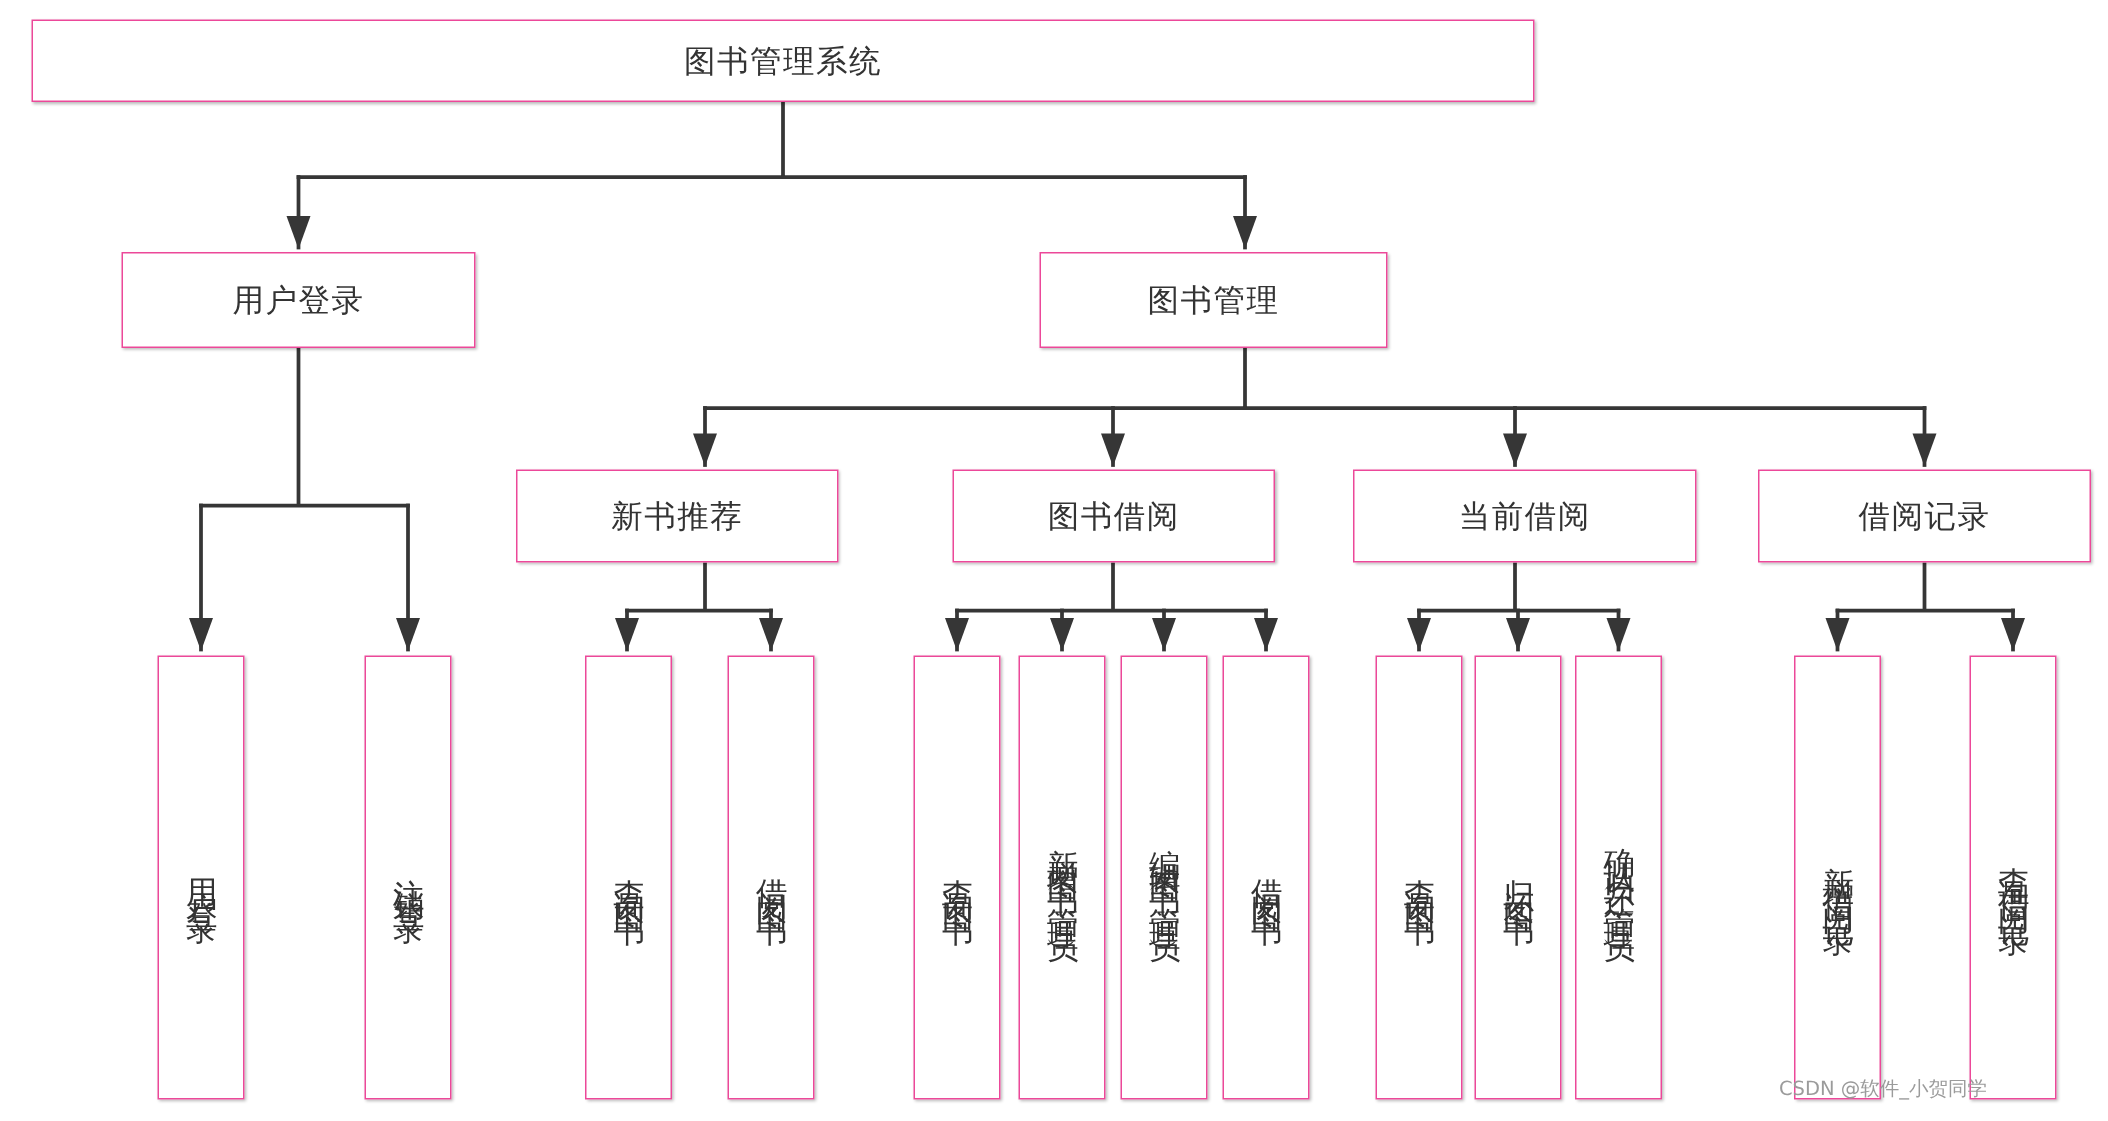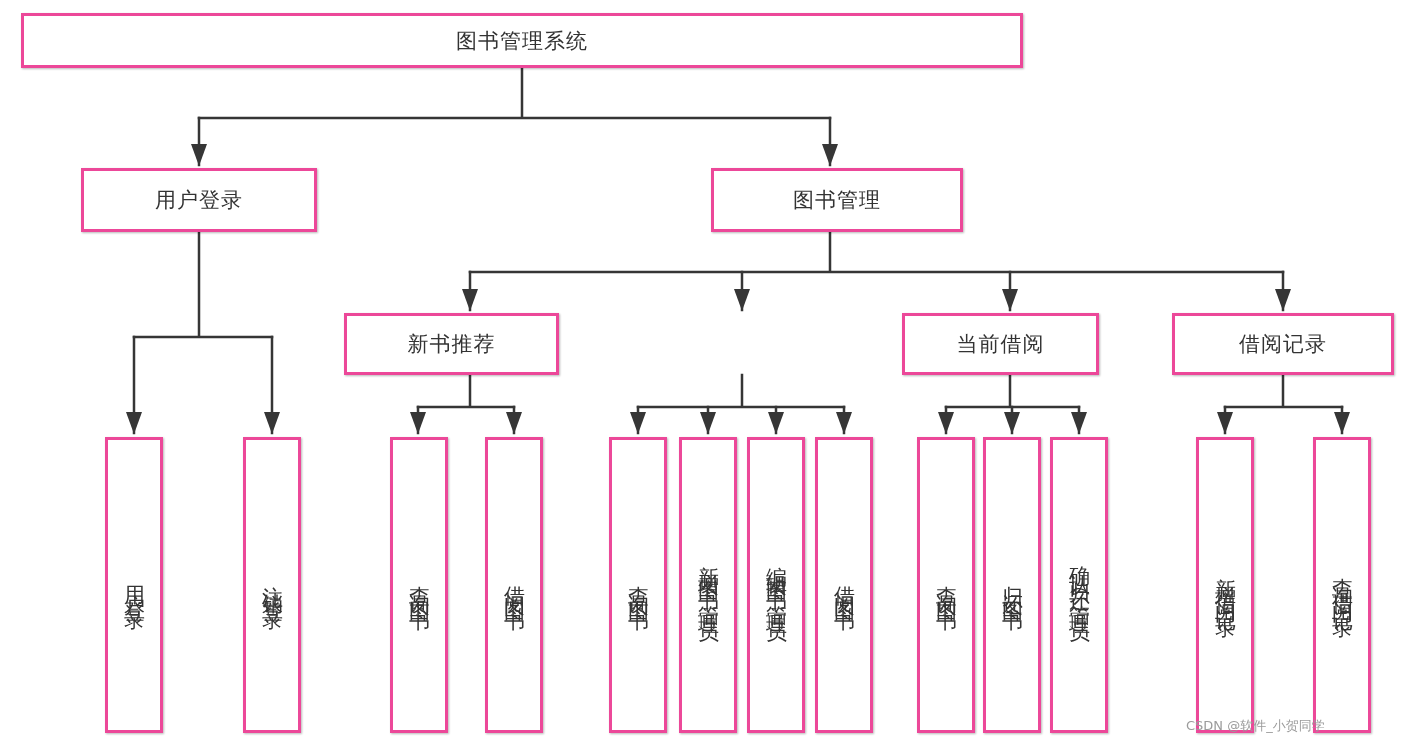--- a/index.html
+++ b/index.html
@@ -18,21 +18,21 @@
   .wires {
     position: absolute;
     left: 0;
     top: 0;
     z-index: 1;
   }
   .node {
     position: absolute;
     box-sizing: border-box;
     background: #ffffff;
-    border: 3px solid #ec4899;
+    border: 1px solid #ec4899;
     color: #333333;
     display: flex;
     align-items: center;
     justify-content: center;
     z-index: 2;
     box-shadow: 1px 1px 2px rgba(0,0,0,0.28);
   }
   .node-h span {
     font-size: 21px;
     letter-spacing: 1px;
@@ -104,28 +104,31 @@
     </g>
   </svg>
 
   <div class="node node-h" style="left:21px;top:13px;width:1002px;height:55px">
     <span>图书管理系统</span>
   </div>
 
   <div class="node node-h" style="left:81px;top:168px;width:236px;height:64px">
     <span>用户登录</span>
   </div>
-  <div class="node node-h" style="left:711px;top:168px;width:252px;height:64px">
+  <div class="node node-h" style="left:693px;top:168px;width:232px;height:64px">
     <span>图书管理</span>
   </div>
 
   <div class="node node-h" style="left:344px;top:313px;width:215px;height:62px">
     <span>新书推荐</span>
   </div>
-  <div class="node node-h" style="left:902px;top:313px;width:197px;height:62px">
+  <div class="node node-h" style="left:635px;top:313px;width:215px;height:62px">
+    <span>图书借阅</span>
+  </div>
+  <div class="node node-h" style="left:902px;top:313px;width:229px;height:62px">
     <span>当前借阅</span>
   </div>
   <div class="node node-h" style="left:1172px;top:313px;width:222px;height:62px">
     <span>借阅记录</span>
   </div>
 
   <div class="node node-v" style="left:105px;top:437px;width:58px;height:296px">
     <span>用户登录</span>
   </div>
   <div class="node node-v" style="left:243px;top:437px;width:58px;height:296px">

